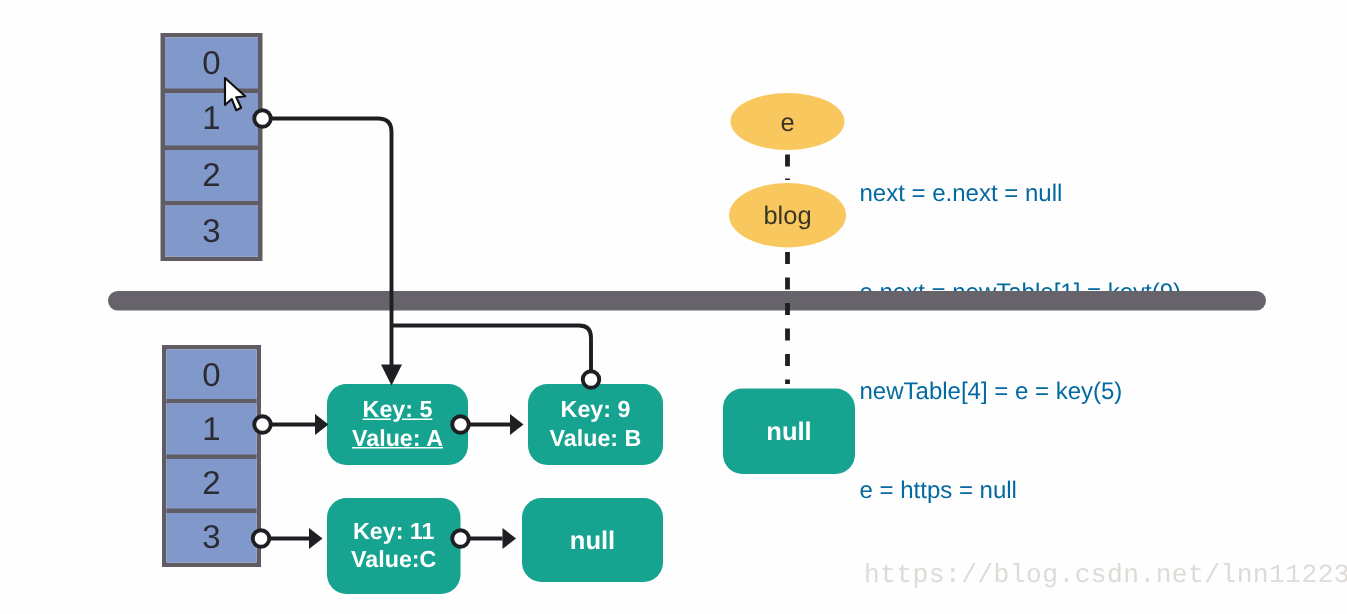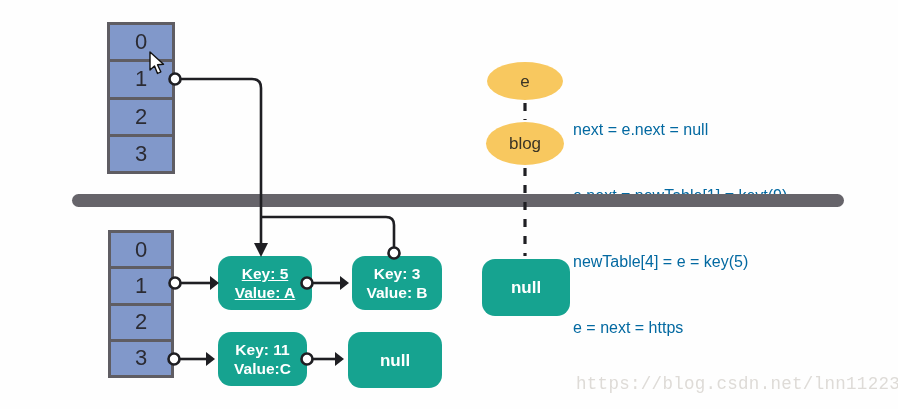--- a/index.html
+++ b/index.html
@@ -20,21 +20,21 @@
   
   .divider{position:absolute;left:72px;top:194px;width:772px;height:13px;border-radius:7px;background:#66646a;}
   
   .node{
     position:absolute;background:#16a390;border-radius:13px;color:#fff;
     display:flex;flex-direction:column;align-items:center;justify-content:center;
     font-size:15.5px;font-weight:700;line-height:19px;text-align:center;
   }
   .node-key5 {left:218px;top:256px;width:94px;height:54px;text-decoration:underline;}
   .node-key9 {left:352px;top:256px;width:90px;height:54px;}
-  .node-key11{left:218px;top:332px;width:89px;height:54px;}
+  .node-key11{left:218px;top:332px;width:89px;height:64px;}
   .node-null2{left:348px;top:332px;width:94px;height:56px;font-size:17px;}
   .node-nullR{left:482px;top:259px;width:88px;height:57px;font-size:17px;}
   
   .ptr{
     position:absolute;background:#f8c85f;border-radius:50%;
     display:flex;align-items:center;justify-content:center;
     color:#3b3526;font-size:17px;line-height:1;
   }
   .ptr-e   {left:487px;top:62px;width:76px;height:38px;}
   .ptr-next{left:486px;top:122px;width:78px;height:43px;}
@@ -71,21 +71,21 @@
     <div class="cell">1</div>
     <div class="cell">2</div>
     <div class="cell">3</div>
   </div>
 
   <div class="node node-key5">
     <span>Key: 5</span>
     <span>Value: A</span>
   </div>
   <div class="node node-key9">
-    <span>Key: 3</span>
+    <span>Key: 9</span>
     <span>Value: B</span>
   </div>
   <div class="node node-key11">
     <span>Key: 11</span>
     <span>Value:C</span>
   </div>
   <div class="node node-null2">
     <span>null</span>
   </div>
   <div class="node node-nullR">
@@ -96,21 +96,21 @@
     <span>e</span>
   </div>
   <div class="ptr ptr-next">
     <span>blog</span>
   </div>
 
   <div class="code">
     <div>next = e.next = null</div>
     <div>e.next = newTable[1] = keyt(9)</div>
     <div>newTable[4] = e = key(5)</div>
-    <div>e = next = https</div>
+    <div>e = https = null</div>
   </div>
 
   <div class="watermark">https://blog.csdn.net/lnn112233</div>
 
   <svg class="overlay" width="898" height="409" viewBox="0 0 898 409">
     <g stroke="#1f1f23" stroke-width="2.6" fill="none">
 
       <path d="M 181 79 L 252 79 Q 261 79 261 88 L 261 246"></path>
 
       <path d="M 261 217 L 386 217 Q 394 217 394 225 L 394 247"></path>

